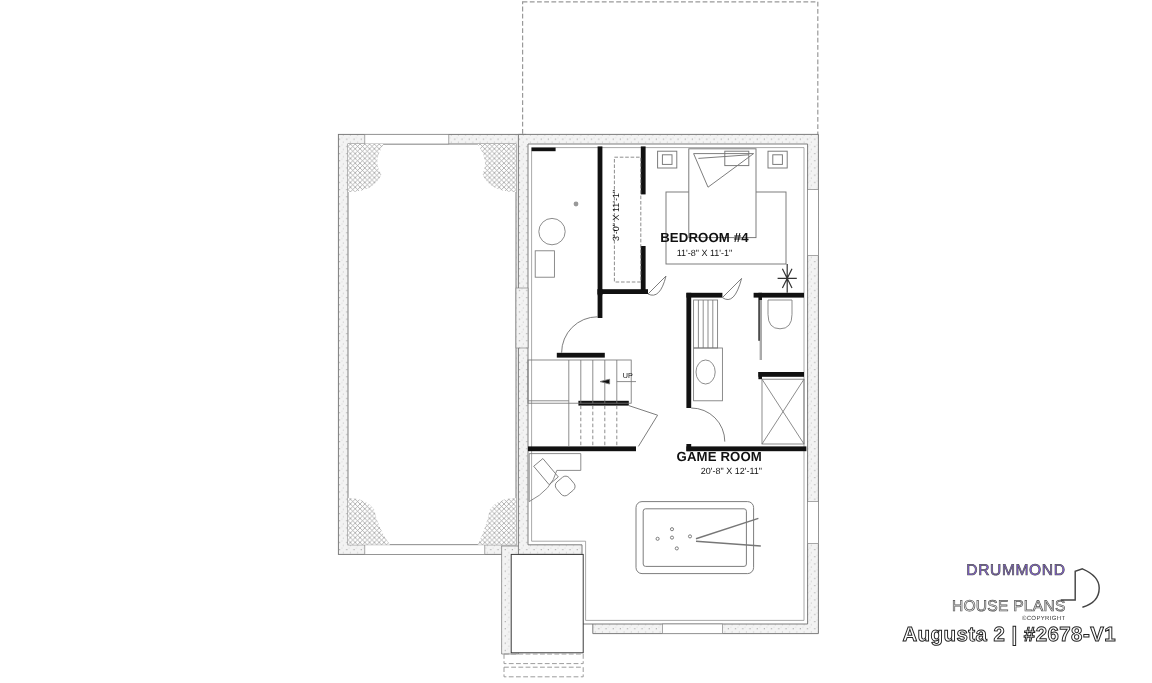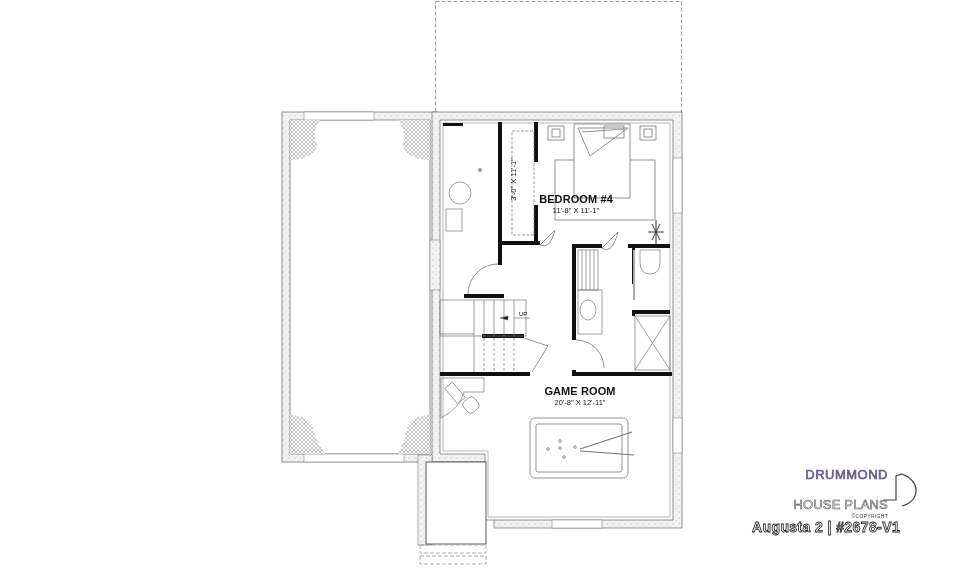--- a/index.html
+++ b/index.html
@@ -7,21 +7,21 @@
   svg.plan{position:absolute;left:0;top:0;}
   .room-label{position:absolute;text-align:center;font-family:"Liberation Sans",sans-serif;color:#111;line-height:1;}
   .room-name{font-weight:bold;font-size:11px;letter-spacing:0.1px;}
   .room-dim{font-size:7.5px;margin-top:2px;}
   .closet-dim{position:absolute;font-size:7.5px;color:#111;transform:rotate(-90deg);transform-origin:center;white-space:nowrap;}
   .up-label{position:absolute;font-size:6px;color:#111;}
   .brand{position:absolute;left:738px;top:468px;width:150px;text-align:right;color:#fff;font-family:"Liberation Sans",sans-serif;}
   .brand .b1{font-size:13px;letter-spacing:0.5px;line-height:14px;-webkit-text-stroke:0.6px #555;color:#8b5cf6;}
   .brand .b2{font-size:13px;letter-spacing:0.2px;line-height:14px;-webkit-text-stroke:0.6px #555;color:#fff;margin-top:16px;}
   .brand .b3{font-size:5px;color:#333;line-height:8px;letter-spacing:0.3px;}
-  .plan-title{position:absolute;left:752px;top:519px;font-size:14px;font-weight:bold;color:#fff;-webkit-text-stroke:0.8px #222;letter-spacing:0.4px;white-space:nowrap;}
+  .plan-title{position:absolute;left:752px;top:519px;font-size:17px;font-weight:bold;color:#fff;-webkit-text-stroke:0.8px #222;letter-spacing:0.4px;white-space:nowrap;}
 </style>
 </head>
 <body>
 
 <svg class="plan" width="960" height="569" viewBox="0 0 960 569" xmlns="http://www.w3.org/2000/svg">
   <defs>
     <pattern id="speck" width="6" height="6" patternUnits="userSpaceOnUse">
       <rect width="6" height="6" fill="#f3f3f3"></rect>
       <circle cx="1" cy="2" r="0.5" fill="#999"></circle>
       <circle cx="4" cy="4.5" r="0.4" fill="#aaa"></circle>
@@ -162,26 +162,26 @@
     <circle cx="560" cy="441" r="1.3"></circle>
       <circle cx="560" cy="448" r="1.3"></circle>
       <circle cx="548" cy="449" r="1.3"></circle>
     <circle cx="575" cy="447" r="1.3"></circle>
       <circle cx="564" cy="457" r="1.3"></circle>
     <line x1="580" y1="449" x2="632" y2="432" stroke-width="1.2"></line>
     <line x1="580" y1="451" x2="634" y2="455" stroke-width="1.2"></line>
   </g>
 </svg>
 
-<div class="room-label" style="left:526px;top:194px;width:100px;">
+<div class="room-label" style="left:537px;top:194px;width:100px;">
   <div class="room-name">BEDROOM #4</div>
   <div class="room-dim">11'-8" X 11'-1"</div>
 </div>
 
-<div class="room-label" style="left:525px;top:386px;width:110px;">
+<div class="room-label" style="left:525px;top:376px;width:110px;text-align:right;">
   <div class="room-name">GAME ROOM</div>
   <div class="room-dim">20'-8" X 12'-11"</div>
 </div>
 
 <div class="closet-dim" style="left:492px;top:175px;">3'-0" X 11'-1"</div>
 
 <div class="up-label" style="left:519px;top:311px;">UP</div>
 
 <div class="brand">
   <div class="b1">DRUMMOND</div>

